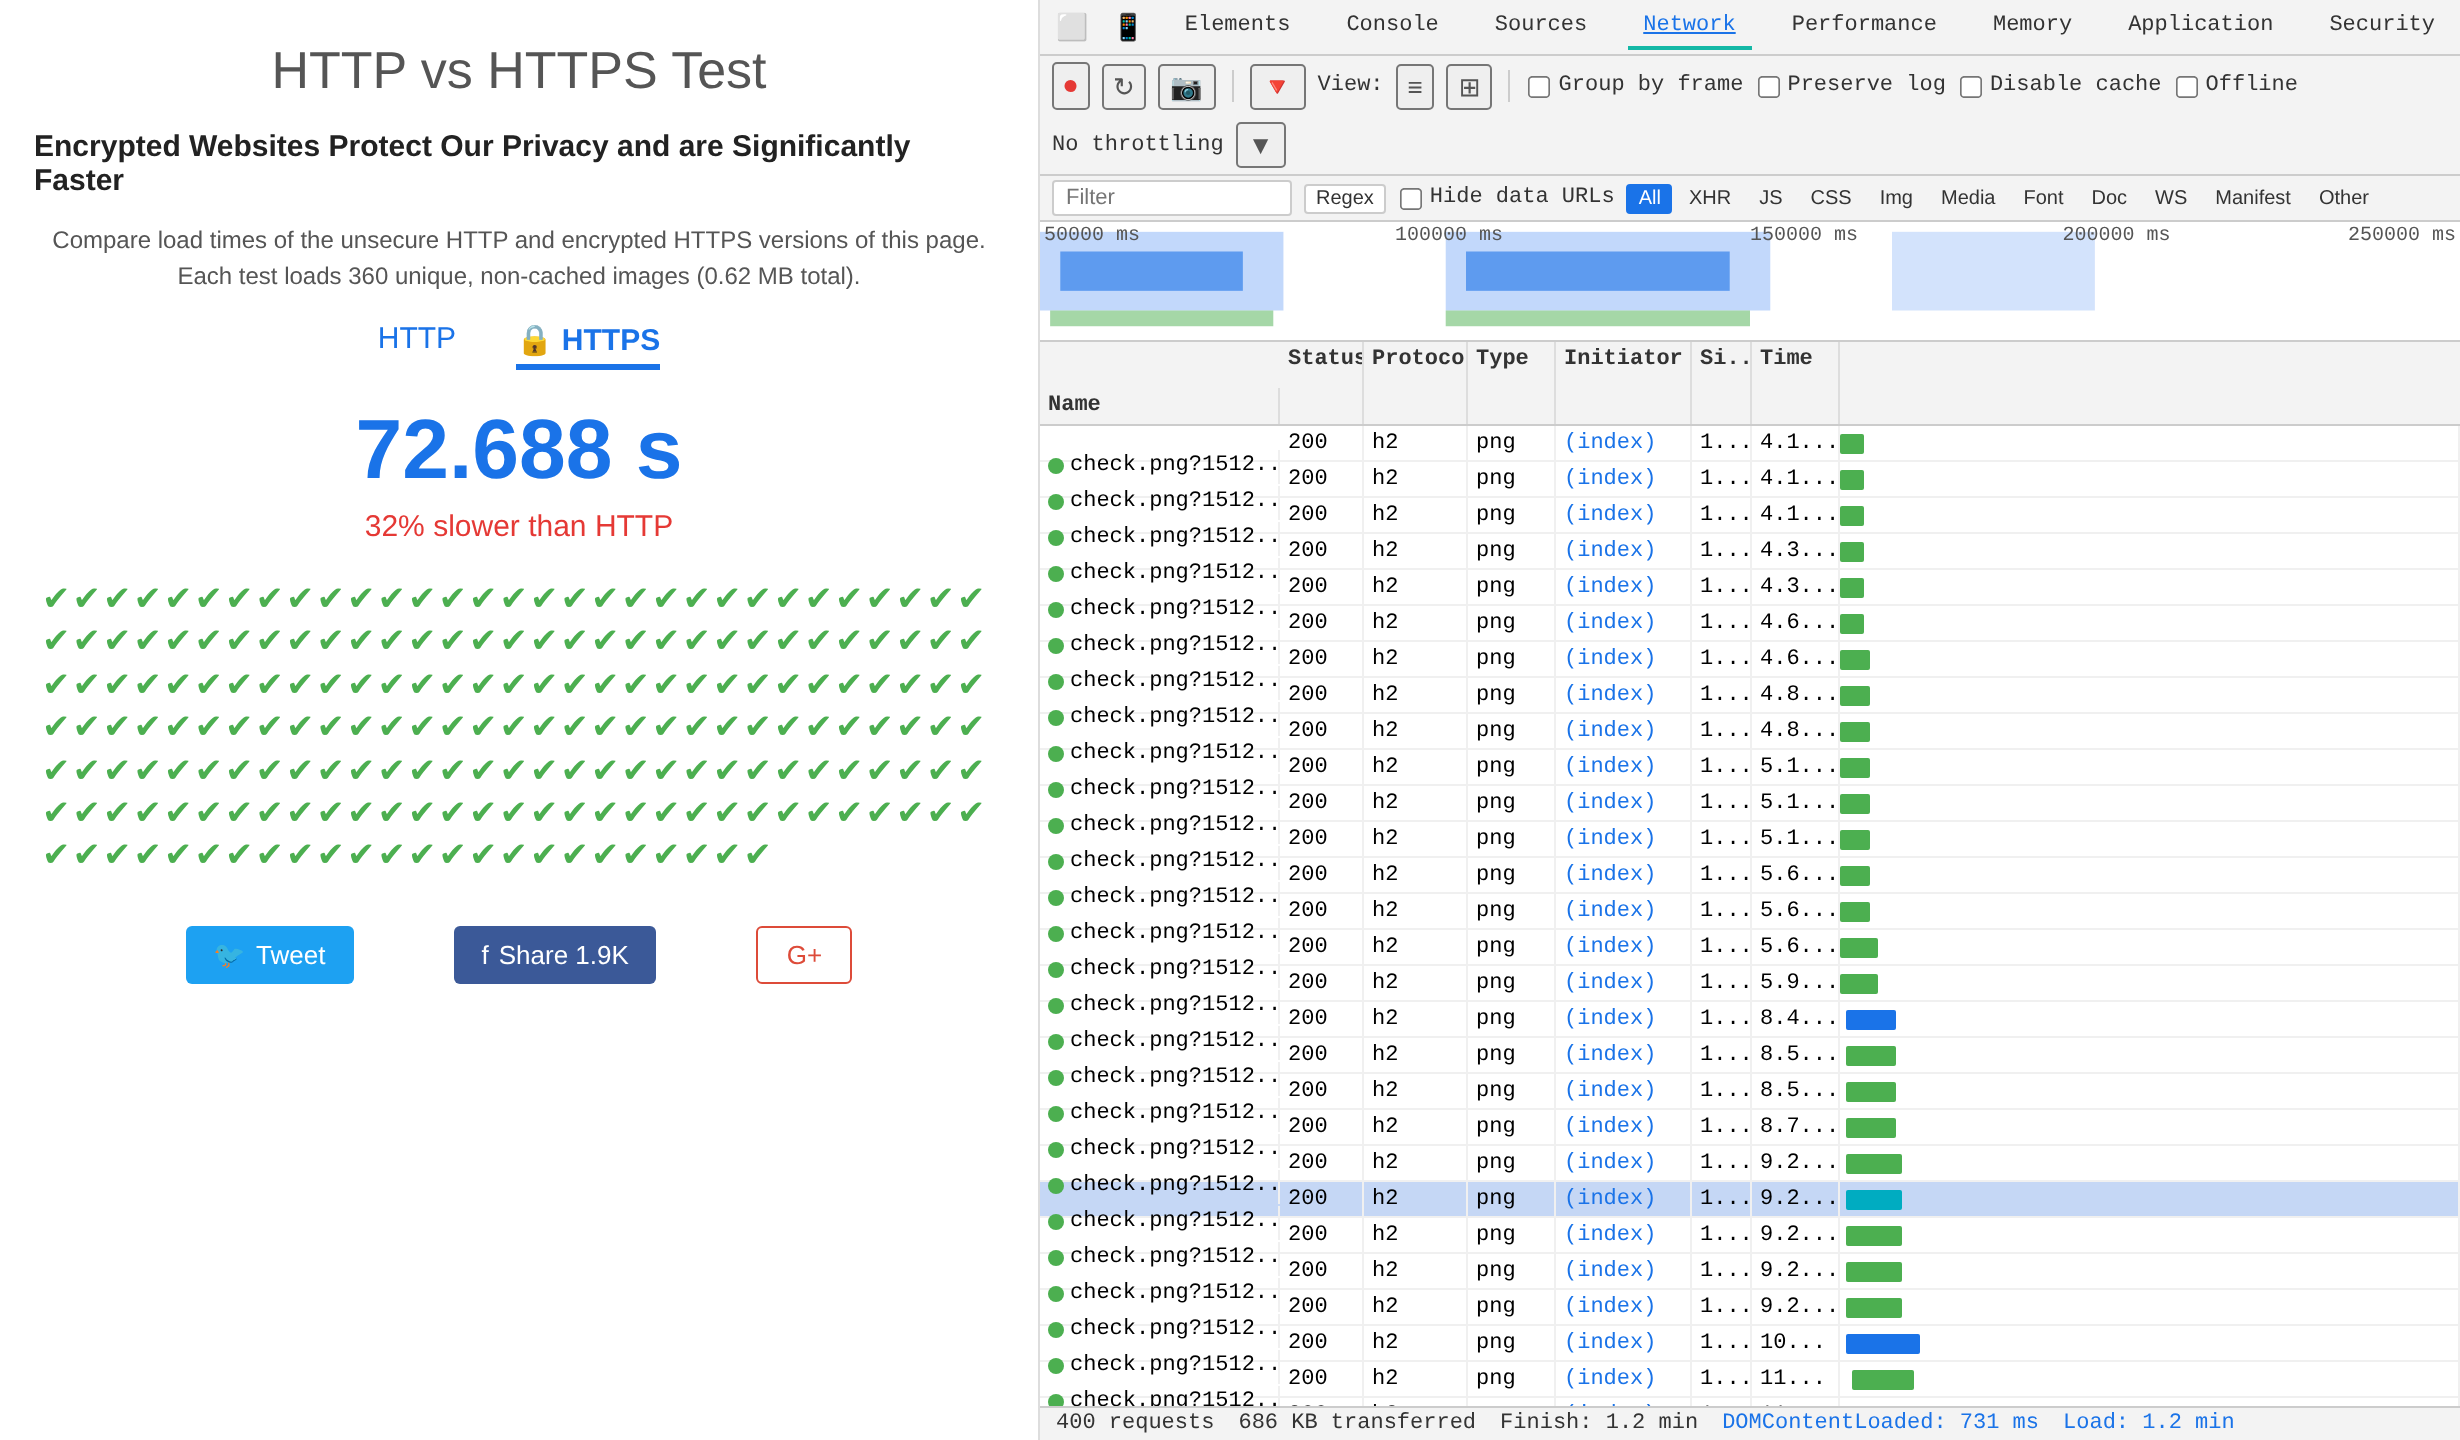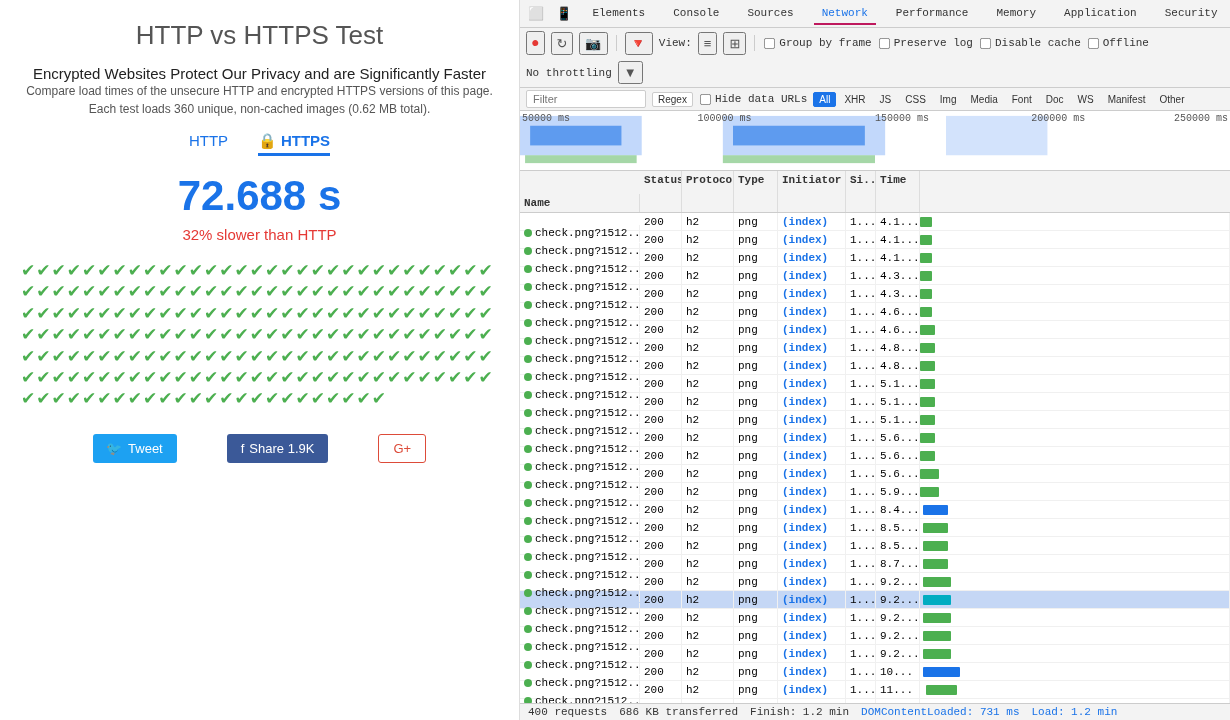--- a/index.html
+++ b/index.html
@@ -15,24 +15,24 @@
       overflow-y: auto;
     }
     #left-panel h1 {
       text-align: center;
       color: #555;
       font-size: 26px;
       font-weight: normal;
       margin-bottom: 14px;
     }
     #left-panel h2 {
-      text-align: center;
       font-size: 15px;
-      font-weight: normal;
+      font-weight: bold;
       color: #222;
+      margin-bottom: 12px;
     }
     #left-panel .description {
       text-align: center;
       font-size: 12px;
       color: #555;
       margin-bottom: 14px;
       line-height: 1.5;
     }
     .tabs {
       display: flex;
@@ -139,22 +139,23 @@
     }
     .devtools-tab {
       padding: 4px 8px;
       font-size: 11px;
       color: #333;
       cursor: pointer;
       border-bottom: 2px solid transparent;
       white-space: nowrap;
     }
     .devtools-tab.active {
-      border-bottom: 2px solid #be185d;
+      border-bottom: 2px solid #14b8a6;
       color: #1a73e8;
+      text-decoration: underline;
     }
     .devtools-icons {
       display: flex;
       gap: 8px;
       margin-right: 6px;
     }
     .devtools-icon-btn {
       background: none;
       border: none;
       cursor: pointer;
@@ -296,21 +297,21 @@
     }
     .status-dot {
       width: 8px;
       height: 8px;
       border-radius: 50%;
       background: #4caf50;
       display: inline-block;
       margin-right: 3px;
       flex-shrink: 0;
     }
-    .link-text { color: #1a73e8; cursor: pointer; font-weight: bold; }
+    .link-text { color: #1a73e8; cursor: pointer; }
 
     
     .waterfall-cell {
       flex: 1;
       position: relative;
       height: 100%;
       overflow: hidden;
     }
     .waterfall-bar {
       position: absolute;

